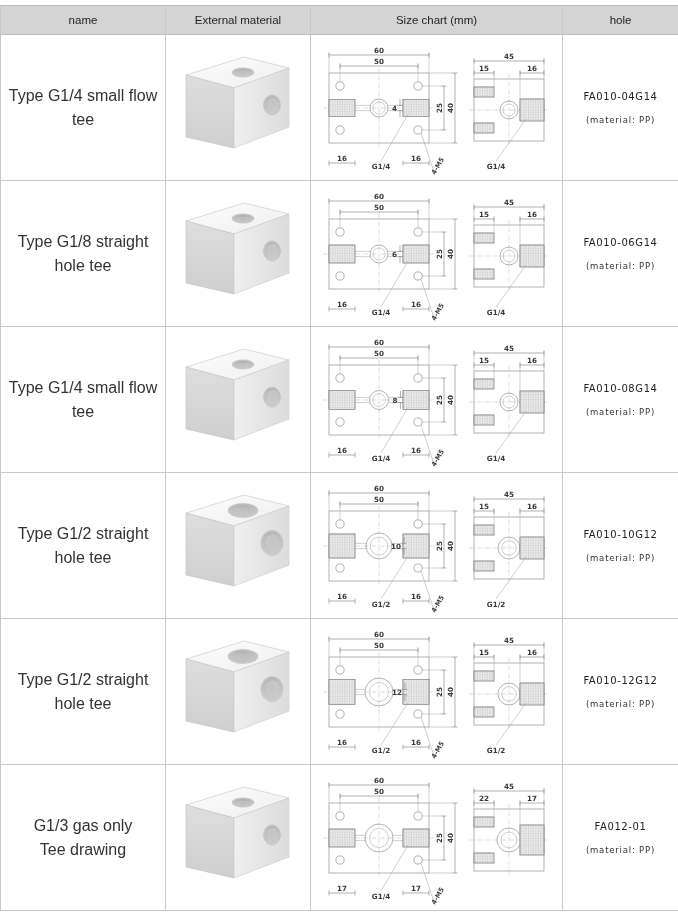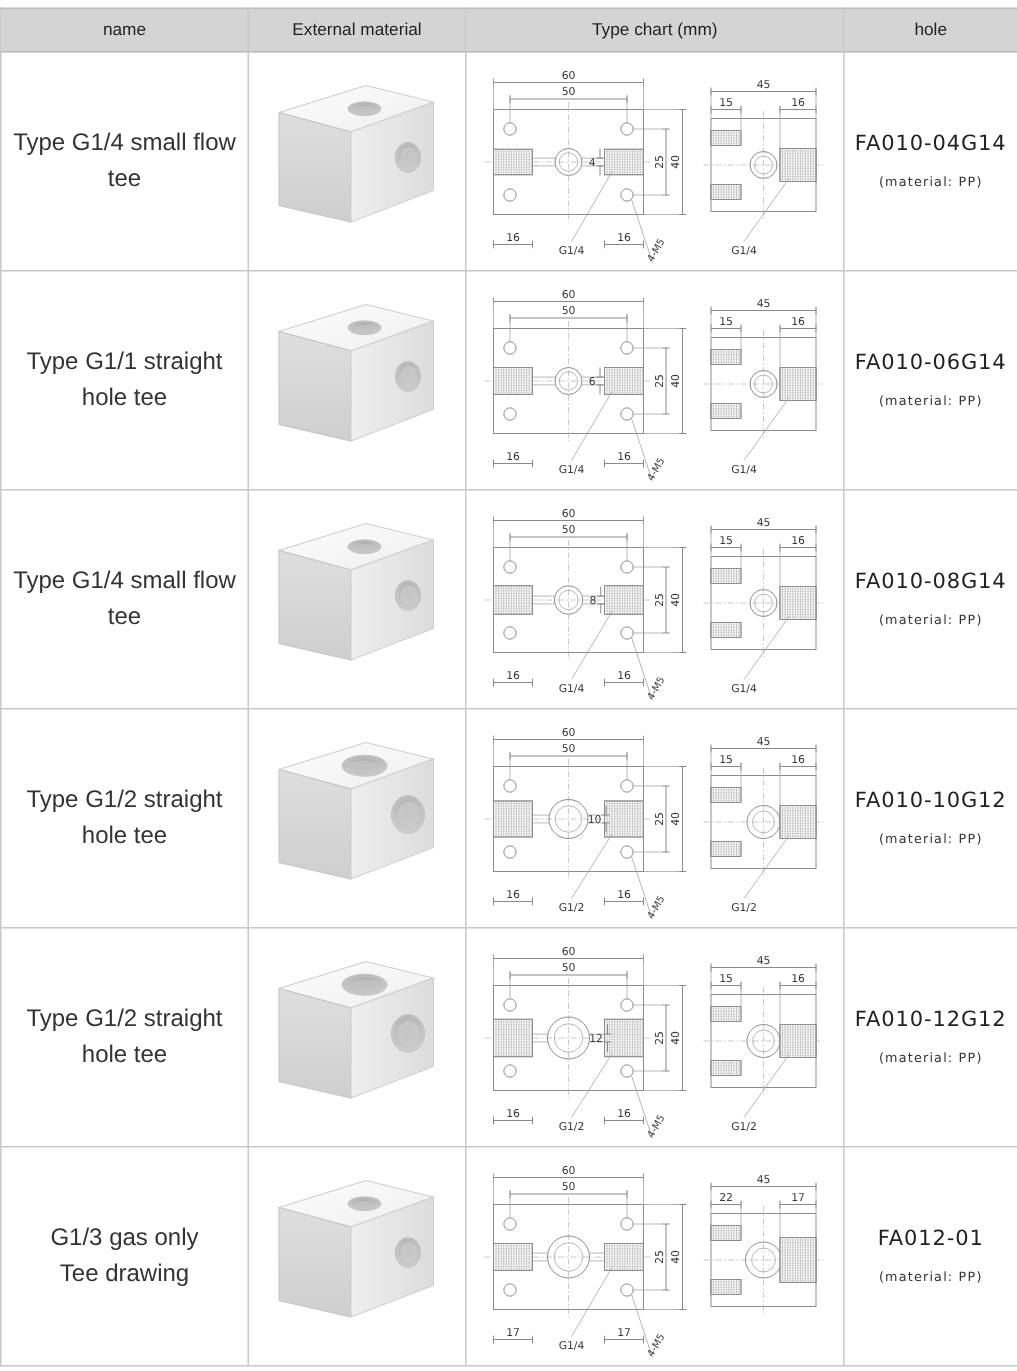--- a/index.html
+++ b/index.html
@@ -49,21 +49,21 @@
   tbody tr { height: 145px; }
   tbody tr.last { height: 144px; }
 
   .name-cell {
     font-size: 16px;
     color: #333;
     line-height: 1.5;
     padding: 0 10px;
   }
   .model-name {
-    font-size: 14px;
+    font-size: 10px;
     letter-spacing: .6px;
     color: #222;
     font-family: "DejaVu Sans", sans-serif;
   }
   .model-material {
     font-size: 8.5px;
     letter-spacing: .8px;
     color: #333;
     margin-top: 13px;
     font-family: "DejaVu Sans", sans-serif;
@@ -75,20 +75,21 @@
     height: 145px;
     position: relative;
   }
   .render-wrap svg { display: block; }
 
   
   .draw-wrap {
     width: 252px;
     height: 145px;
     position: relative;
+    font-weight: bold;
   }
   .draw-wrap svg { display: block; }
 
   .dimtxt {
     font-family: "DejaVu Sans", sans-serif;
     font-size: 7.2px;
     fill: #3a3a3a;
   }
   .dimtxt-sm {
     font-family: "DejaVu Sans", sans-serif;
@@ -108,21 +109,21 @@
     <colgroup>
       <col class="c-name">
         <col class="c-draw">
         <col class="c-size">
         <col class="c-model">
     </colgroup>
     <thead>
       <tr>
         <th>name</th>
         <th>External material</th>
-        <th>Type chart  (mm)</th>
+        <th>Size chart  (mm)</th>
         <th>hole</th>
       </tr>
     </thead>
     <tbody id="tbody">
         <tr>
     <td class="name-cell">
             <div>Type G1/4 small flow tee</div>
           </td>
     <td>
       <div class="render-wrap">
@@ -405,21 +406,21 @@
               </svg>
             </div>
     </td>
     <td>
       <div class="model-name">FA010-04G14</div>
       <div class="model-material">(material: PP)</div>
     </td>
         </tr>
         <tr>
     <td class="name-cell">
-            <div>Type G1/1 straight hole tee</div>
+            <div>Type G1/8 straight hole tee</div>
           </td>
     <td>
       <div class="render-wrap">
   <svg width="145" height="145" viewBox="0 0 145 145">
     <defs>
       <linearGradient id="gfront1" x1="0" y1="0" x2="0" y2="1">
         <stop offset="0" stop-color="#dedede"></stop>
                     <stop offset="1" stop-color="#cfcfcf"></stop>
       </linearGradient>
       <linearGradient id="gtop1" x1="0" y1="0" x2="1" y2="1">

